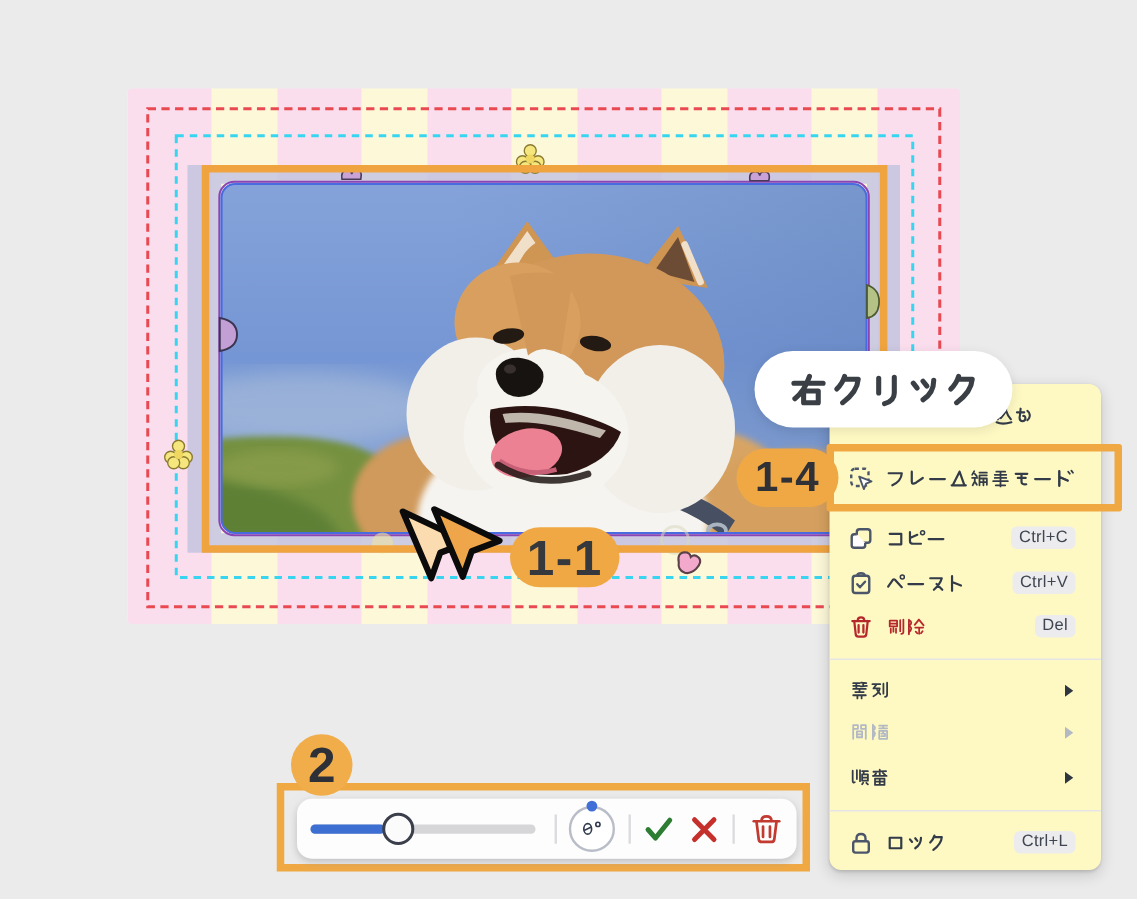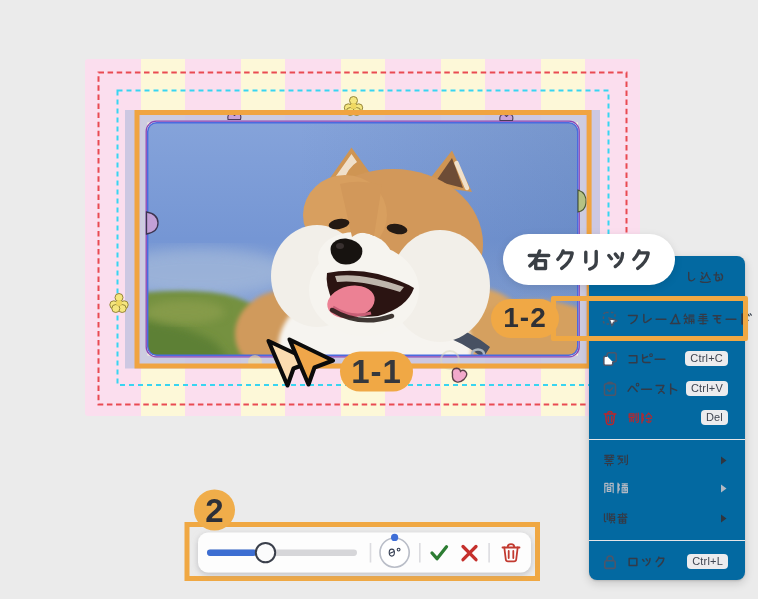--- a/index.html
+++ b/index.html
@@ -1,20 +1,20 @@
 <!DOCTYPE html>
 <html><head>
 <meta charset="utf-8">
 <style>
 html,body{margin:0;padding:0;}
 body{width:758px;height:599px;background:#ebebeb;font-family:"Liberation Sans",sans-serif;overflow:hidden;}
 #stage{position:relative;width:758px;height:599px;}
 #art{position:absolute;left:0;top:0;}
 .jp{color:#333b48;}
-#menu{position:absolute;left:553px;top:256px;width:156px;height:324px;background:#0369a1;border-radius:8px;box-shadow:0 1px 2px rgba(0,0,0,0.12),0 3px 10px rgba(0,0,0,0.16);margin-left:36px;}
+#menu{position:absolute;left:553px;top:256px;width:181px;height:324px;background:#fef9c3;border-radius:8px;box-shadow:0 1px 2px rgba(0,0,0,0.12),0 3px 10px rgba(0,0,0,0.16);}
 .mrow{position:absolute;left:0;width:100%;height:0;}
 .micon{position:absolute;left:13px;top:-8px;width:16px;height:16px;color:#4c566a;}
 .mlabel{position:absolute;top:-7px;height:14px;}
 .mshort{position:absolute;right:17px;top:-8px;height:15px;line-height:15px;background:#ececee;border-radius:4px;font-size:11px;color:#3f4551;padding:0 5px;letter-spacing:0.2px;}
 .marrow{position:absolute;right:18px;top:-4px;width:7px;height:9px;}
 .mdiv{position:absolute;left:0;width:100%;height:1px;background:#e5e5e8;}
 #hl{position:absolute;left:551px;top:296px;width:187px;height:35px;border:5.5px solid #f0a843;border-radius:2px;}
 #b12{position:absolute;left:491px;top:299px;width:68px;height:39px;background:#f0a845;border-radius:19.5px;color:#2f3136;font-weight:bold;font-size:28px;text-align:center;line-height:38px;letter-spacing:1px;}
 #pill{position:absolute;left:503px;top:234px;width:172px;height:51px;background:#fff;border-radius:25.5px;box-shadow:0 2px 8px rgba(0,0,0,0.10);}
 </style>
@@ -397,21 +397,21 @@
         </svg>
     <svg class="mlabel jp" style="left:37px" width="41" height="14" viewBox="0 0 41 14">
           <use href="#g-ro" transform="scale(0.7)"></use>
           <use href="#g-ttu" transform="translate(13.5 0) scale(0.7)"></use>
           <use href="#g-ku" transform="translate(27 0) scale(0.7)"></use>
         </svg>
     <span class="mshort">Ctrl+L</span>
   </div>
 </div>
 <div id="hl"></div>
-<div id="b12">1-2</div>
+<div id="b12">1-4</div>
 <div id="pill">
   <svg width="160" height="28" viewBox="0 0 160 28" style="position:absolute;left:21px;top:12px;color:#3a3f45">
     <use href="#b-migi" transform="translate(2 1) scale(1.3)"></use>
     <use href="#b-ku" transform="translate(28 1) scale(1.3)"></use>
     <use href="#b-ri" transform="translate(54 1) scale(1.3)"></use>
     <use href="#b-ttu" transform="translate(79 1) scale(1.3)"></use>
     <use href="#b-ku" transform="translate(104 1) scale(1.3)"></use>
   </svg>
 </div>
 </div>

